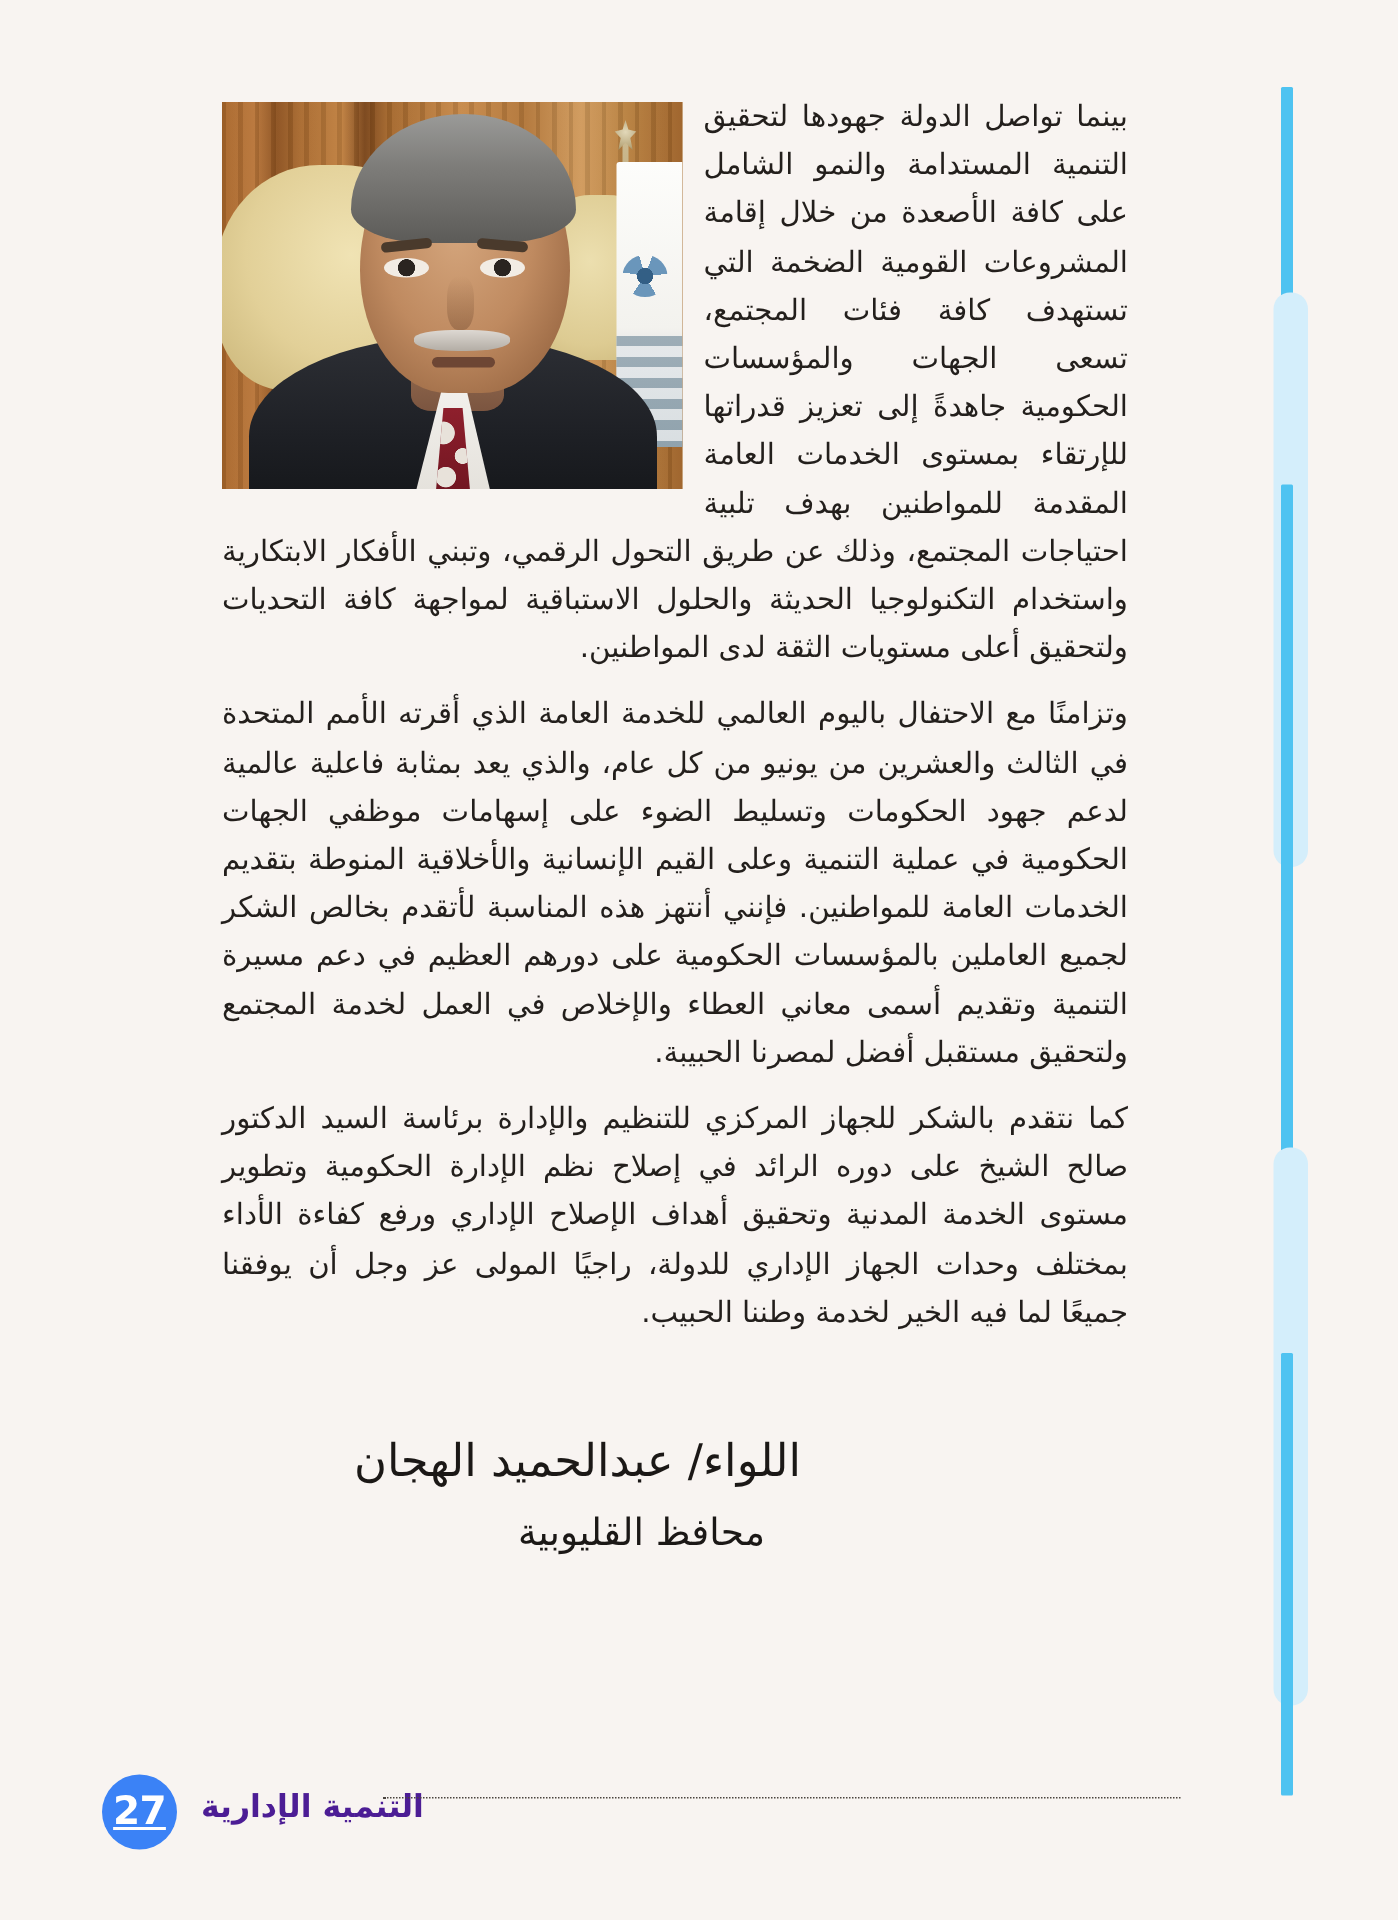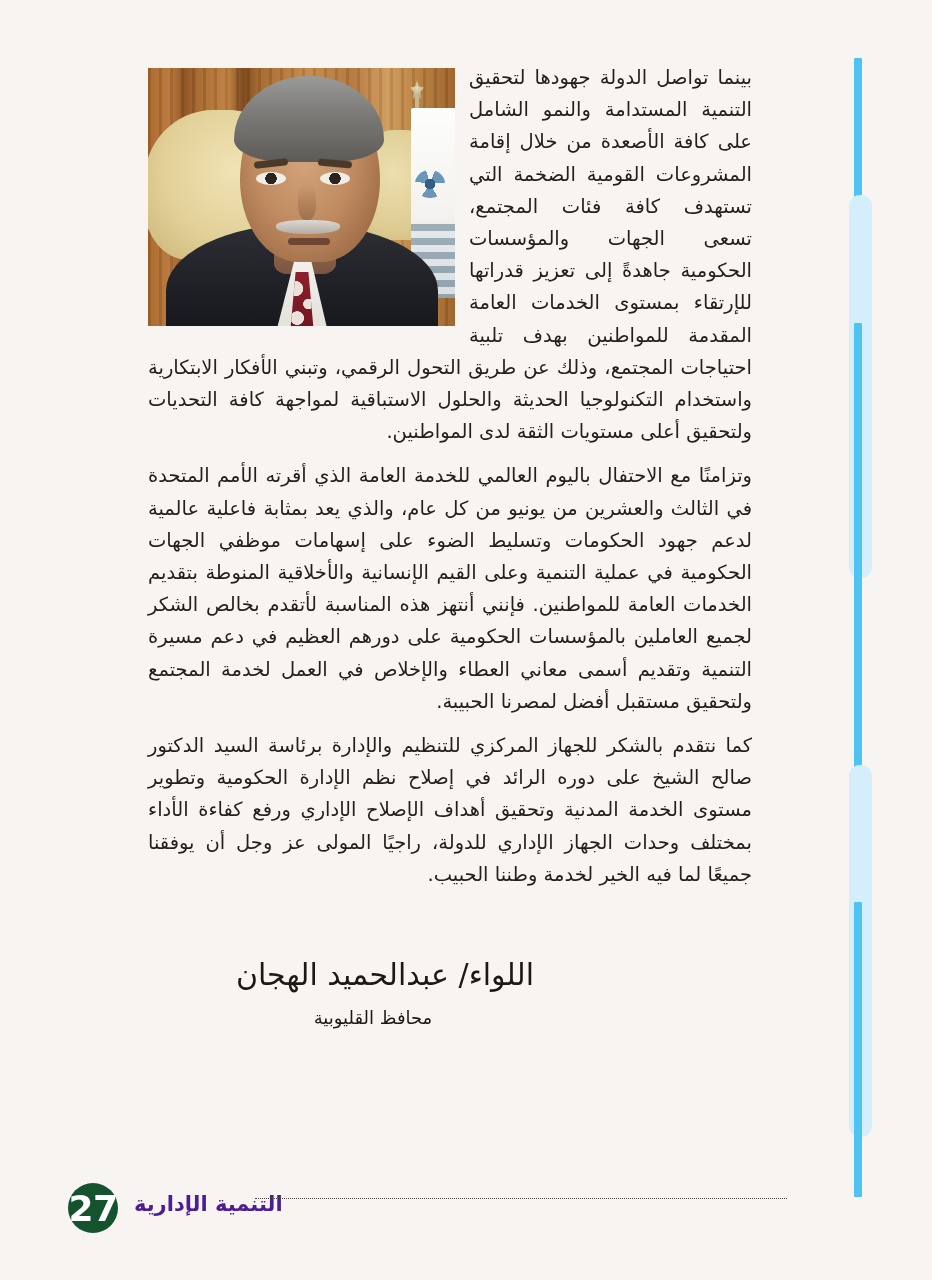--- a/index.html
+++ b/index.html
@@ -213,33 +213,33 @@
     position:absolute; left:140px; top:170px; width:42px; height:7px;
     background:#6d4634; border-radius:4px;
   }
 
   
   .signature {
     position: absolute;
     right: 398px;
     top: 956px;
     direction: rtl;
-    text-align: center;
+    text-align: right;
     color: #1b1816;
     font-family: "DejaVu Sans", sans-serif;
   }
   .sig-name {
     font-size: 30px;
     line-height: 1.25;
     font-weight: 400;
     letter-spacing: 1px;
     white-space: nowrap;
   }
   .sig-title {
-    font-size: 18px;
+    font-size: 25px;
     line-height: 1.3;
     margin-top: 12px;
     margin-right: 24px;
     font-weight: 400;
     letter-spacing: 1px;
     white-space: nowrap;
   }
 
   
   .footer {
@@ -249,29 +249,30 @@
     width: 932px;
     height: 60px;
   }
   .page-badge {
     position: absolute;
     left: 68px;
     top: 5px;
     width: 50px;
     height: 50px;
     border-radius: 50%;
-    background: #14532d;
+    background: #3b82f6;
     color: #ffffff;
     font-family: "DejaVu Sans", sans-serif;
     font-weight: bold;
-    font-size: 36px;
+    font-size: 26px;
     display: flex;
     align-items: center;
     justify-content: center;
     letter-spacing: -0.5px;
+    text-decoration: underline;
   }
   .footer-title {
     position: absolute;
     left: 134px;
     top: 14px;
     direction: rtl;
     font-family: "DejaVu Sans", sans-serif;
     font-weight: bold;
     font-size: 21px;
     color: #4c1d95;

